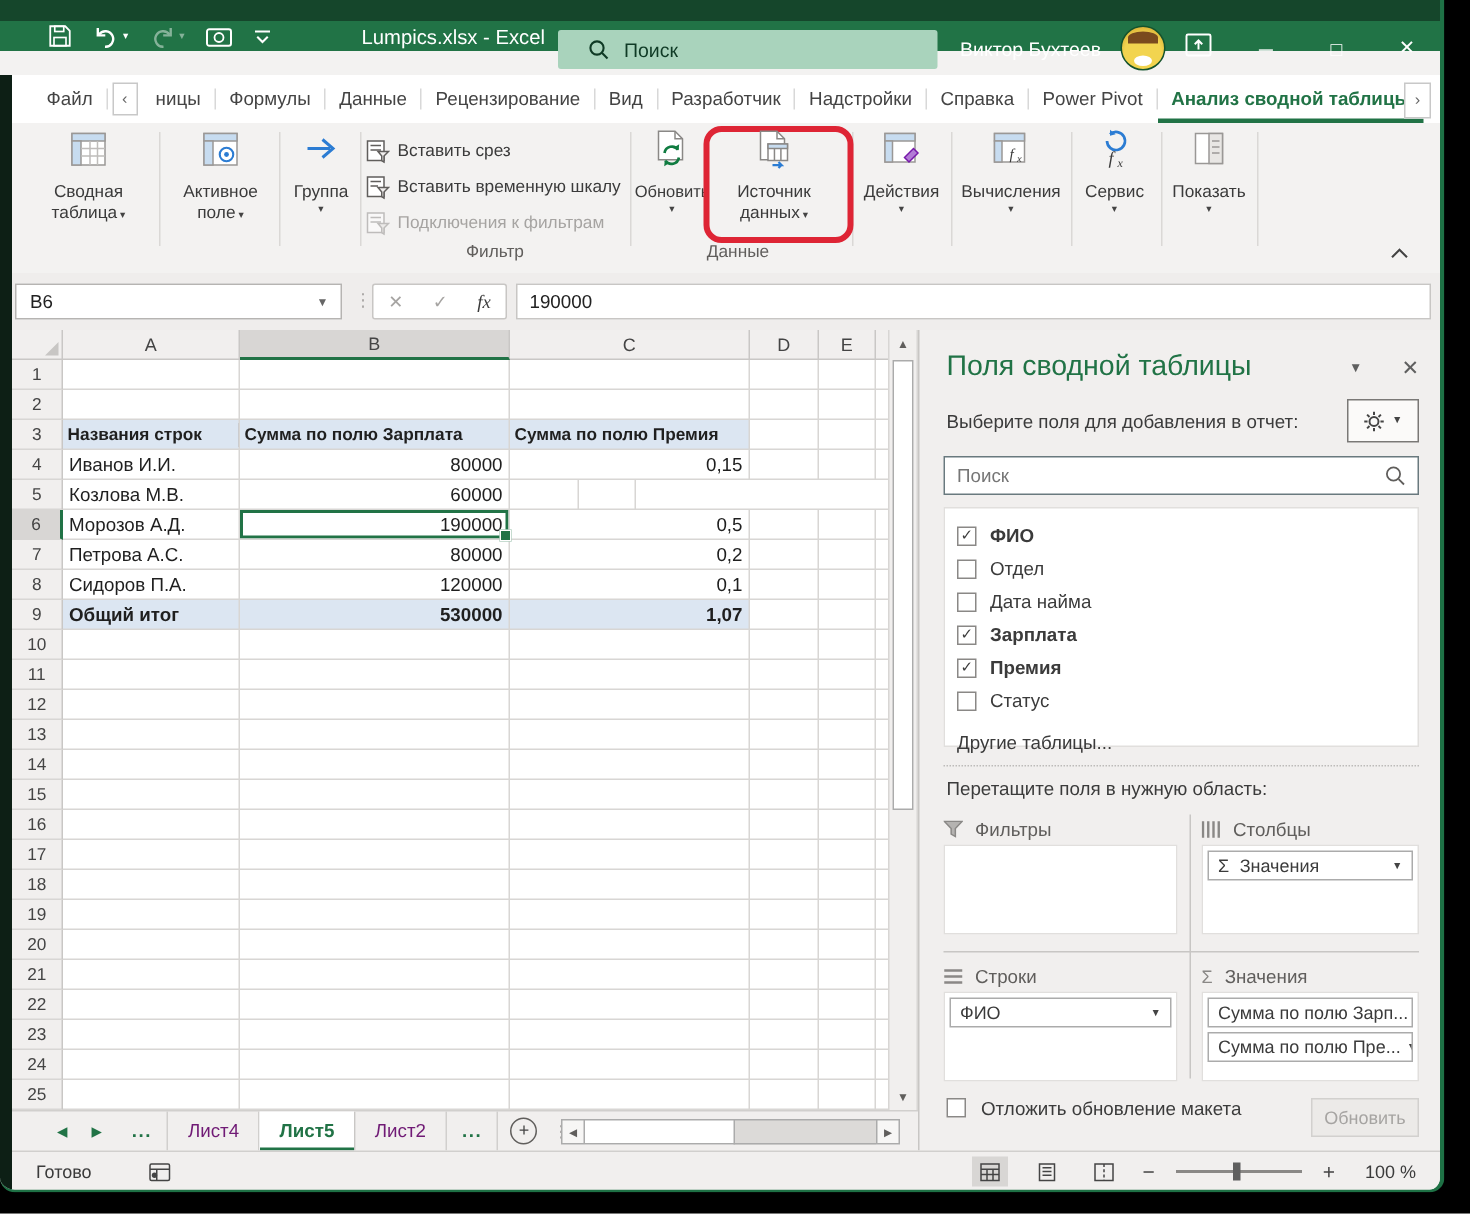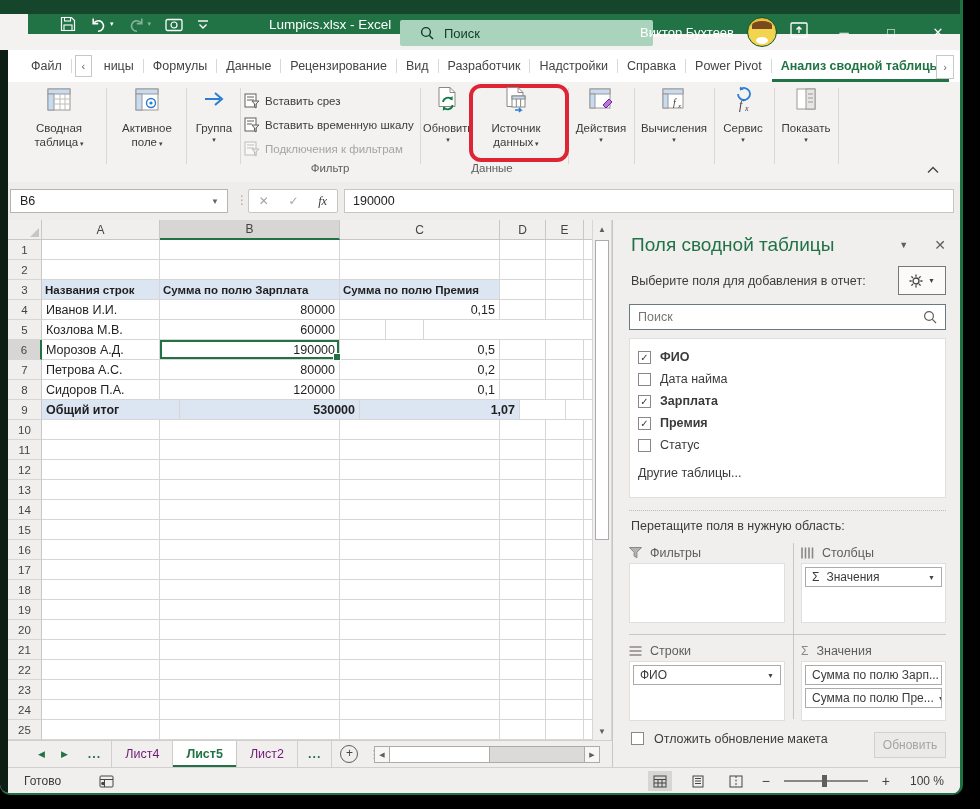--- a/index.html
+++ b/index.html
@@ -4,21 +4,21 @@
 <style>
   html,body{margin:0;padding:0;}
   body{width:980px;height:809px;background:#000;position:relative;overflow:hidden;
        font-family:"Liberation Sans","DejaVu Sans",sans-serif;-webkit-font-smoothing:antialiased;}
   .window{position:absolute;left:0;top:0;width:960px;height:793px;background:#F3F2F1;
           border-right:3px solid #1E7145;border-bottom:2px solid #1E7145;
           border-radius:0 0 10px 10px;overflow:hidden;}
   
   .tb-strip{position:absolute;top:0;left:0;right:0;height:14px;background:#15462B;}
   .titlebar{position:absolute;top:14px;left:0;right:0;height:20px;background:#217346;
-            display:flex;align-items:center;color:#fff;margin-left:28px;}
+            display:flex;align-items:center;color:#fff;}
   .qat{display:flex;align-items:center;gap:14px;margin-left:32px;}
   .qat-ic{display:flex;align-items:center;gap:3px;cursor:default;}
   .qat-ic.dim{opacity:.45;}
   .qdd{font-size:7px;color:#fff;}
   .wtitle{font-size:13.5px;margin-left:60px;white-space:nowrap;}
   .searchbox{position:absolute;left:372px;top:6px;width:253px;height:26px;background:#A9D3BC;
              border-radius:2px;display:flex;align-items:center;color:#0F3A25;font-size:13px;}
   .searchbox svg{margin:0 10px 0 20px;}
   .account{position:absolute;right:152px;top:0;height:36px;display:flex;align-items:center;gap:13px;}
   .uname{font-size:13px;white-space:nowrap;}
@@ -527,21 +527,21 @@
           <span class="rn">8</span>
           <span class="cell" style="width: 118px;">Сидоров П.А.</span>
           <span class="cell pnum" style="width: 180px;">120000</span>
           <span class="cell pnum" style="width: 160px;">0,1</span>
           <span class="cell" style="width: 46px;"></span>
           <span class="cell" style="width: 38px;"></span>
           <span class="cell filler"></span>
         </div>
         <div class="grow">
           <span class="rn">9</span>
-          <span class="cell ptot" style="width: 138px;">Общий итог</span>
+          <span class="cell ptot" style="width: 118px;">Общий итог</span>
           <span class="cell ptot pnum" style="width: 180px;">530000</span>
           <span class="cell ptot pnum" style="width: 160px;">1,07</span>
           <span class="cell" style="width: 46px;"></span>
           <span class="cell" style="width: 38px;"></span>
           <span class="cell filler"></span>
         </div>
         <div class="grow">
           <span class="rn">10</span>
           <span class="cell" style="width: 118px;"></span>
           <span class="cell" style="width: 180px;"></span>
@@ -716,20 +716,24 @@
       <svg width="14" height="14" viewBox="0 0 14 14">
           <circle cx="6" cy="6" r="4.4" fill="none" stroke="#605E5C" stroke-width="1.2"></circle>
           <path d="M9.4 9.4 L13 13" stroke="#605E5C" stroke-width="1.2"></path>
         </svg>
     </div>
     <div class="plist">
       <div id="fields-list">
           <div class="fitem">
             <span class="cb on">✓</span>
             <span class="flabel bold">ФИО</span>
+          </div>
+          <div class="fitem">
+            <span class="cb"></span>
+            <span class="flabel">Отдел</span>
           </div>
           <div class="fitem">
             <span class="cb"></span>
             <span class="flabel">Дата найма</span>
           </div>
           <div class="fitem">
             <span class="cb on">✓</span>
             <span class="flabel bold">Зарплата</span>
           </div>
           <div class="fitem">

